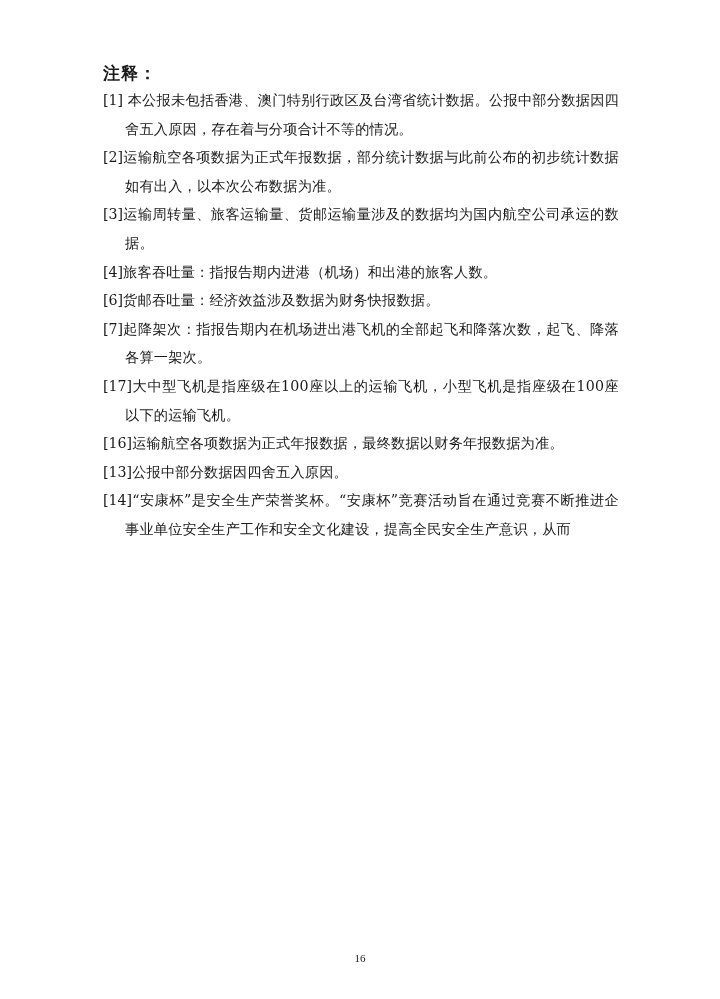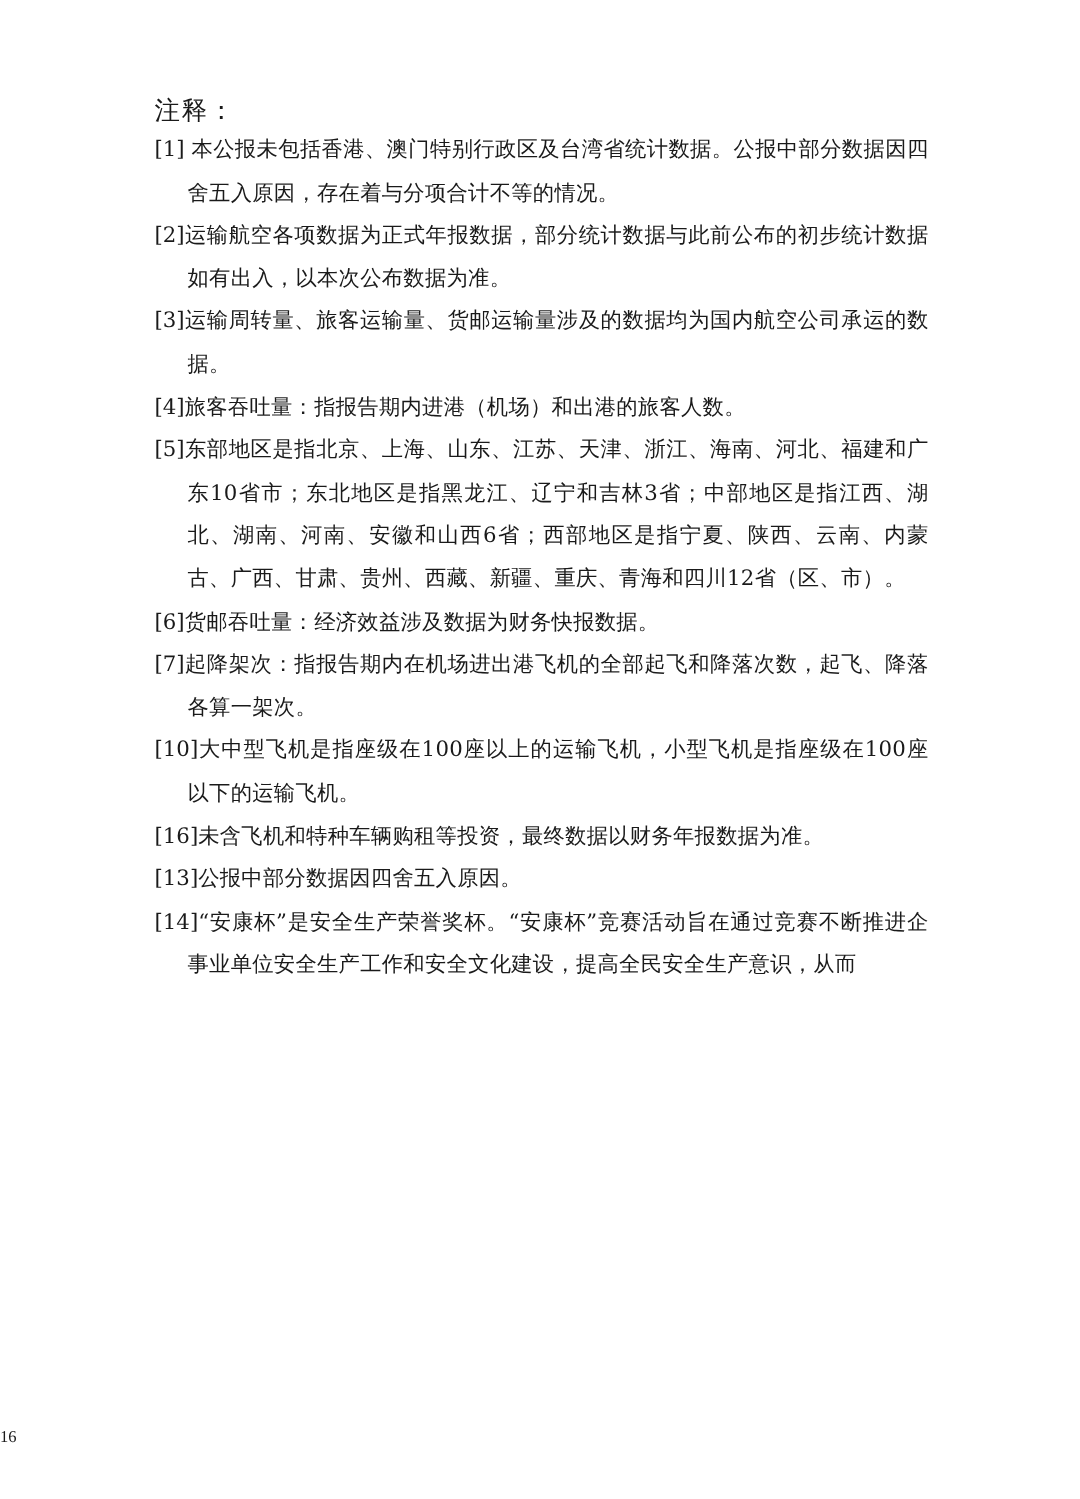--- a/index.html
+++ b/index.html
@@ -1,41 +1,40 @@
 <!DOCTYPE html>
 <html><head>
 <meta charset="utf-8">
 <style>
   html, body { margin: 0; padding: 0; background: #ffffff; }
   body { width: 720px; height: 999px; position: relative; overflow: hidden;
          font-family: "DejaVu Serif", "Liberation Serif", serif; color: #1a1a1a; }
   .page { position: absolute; left: 0; top: 0; width: 720px; height: 999px; background: #fff; }
-  .title { position: absolute; left: 103px; top: 62px; font-size: 17px; font-weight: normal;
+  .title { position: absolute; left: 103px; top: 62px; font-size: 17px; font-weight: bold;
            font-family: "DejaVu Sans", "Liberation Sans", sans-serif; letter-spacing: 1px; }
   .notes { position: absolute; left: 103px; top: 86px; width: 516px; margin: 0; padding: 0; list-style: none; }
   .note { font-size: 14.2px; line-height: 28.6px; padding-left: 22px; text-indent: -22px;
           text-align: justify; text-align-last: left; letter-spacing: 0.2px; }
   .note .num { letter-spacing: 0; }
-  .page-number { position: absolute; left: 0; width: 720px; top: 952px; text-align: left;
+  .page-number { position: absolute; left: 0; width: 720px; top: 952px; text-align: center;
                  font-size: 11px; font-family: "Liberation Serif", serif; }
 </style>
 </head>
 <body>
 
 <div class="page">
   <div class="title">注释：</div>
 
   <ul class="notes">
     <li class="note"><span class="num">[1] </span><span>本公报未包括香港、澳门特别行政区及台湾省统计数据。公报中部分数据因四舍五入原因，存在着与分项合计不等的情况。</span></li>
     <li class="note"><span class="num">[2]</span><span>运输航空各项数据为正式年报数据，部分统计数据与此前公布的初步统计数据如有出入，以本次公布数据为准。</span></li>
     <li class="note"><span class="num">[3]</span><span>运输周转量、旅客运输量、货邮运输量涉及的数据均为国内航空公司承运的数据。</span></li>
     <li class="note"><span class="num">[4]</span><span>旅客吞吐量：指报告期内进港（机场）和出港的旅客人数。</span></li>
-    <li class="note"><span class="num">[5]</span><span>东部地区是指北京、上海、山东、江苏、天津、浙江、海南、河北、福建和广东10省市；东北地区是指黑龙江、辽宁和吉林3省；中部地区是指江西、湖北、湖南、河南、安徽和山西6省；西部地区是指宁夏、陕西、云南、内蒙古、广西、甘肃、贵州、西藏、新疆、重庆、青海和四川12省（区、市）。</span></li>
     <li class="note"><span class="num">[6]</span><span>货邮吞吐量：经济效益涉及数据为财务快报数据。</span></li>
     <li class="note"><span class="num">[7]</span><span>起降架次：指报告期内在机场进出港飞机的全部起飞和降落次数，起飞、降落各算一架次。</span></li>
-    <li class="note"><span class="num">[10]</span><span>大中型飞机是指座级在100座以上的运输飞机，小型飞机是指座级在100座以下的运输飞机。</span></li>
-    <li class="note"><span class="num">[16]</span><span>未含飞机和特种车辆购租等投资，最终数据以财务年报数据为准。</span></li>
+    <li class="note"><span class="num">[17]</span><span>大中型飞机是指座级在100座以上的运输飞机，小型飞机是指座级在100座以下的运输飞机。</span></li>
+    <li class="note"><span class="num">[16]</span><span>运输航空各项数据为正式年报数据，最终数据以财务年报数据为准。</span></li>
     <li class="note"><span class="num">[13]</span><span>公报中部分数据因四舍五入原因。</span></li>
     <li class="note"><span class="num">[14]</span><span>“安康杯”是安全生产荣誉奖杯。“安康杯”竞赛活动旨在通过竞赛不断推进企事业单位安全生产工作和安全文化建设，提高全民安全生产意识，从而</span></li>
   </ul>
 
   <div class="page-number">16</div>
 </div>
 
 </body></html>

